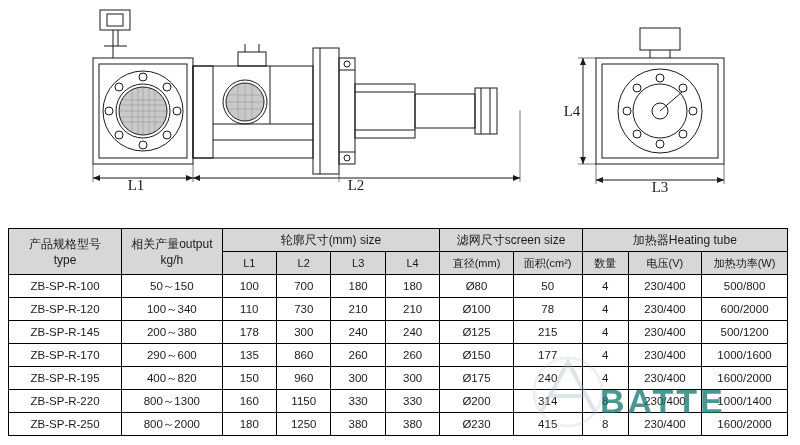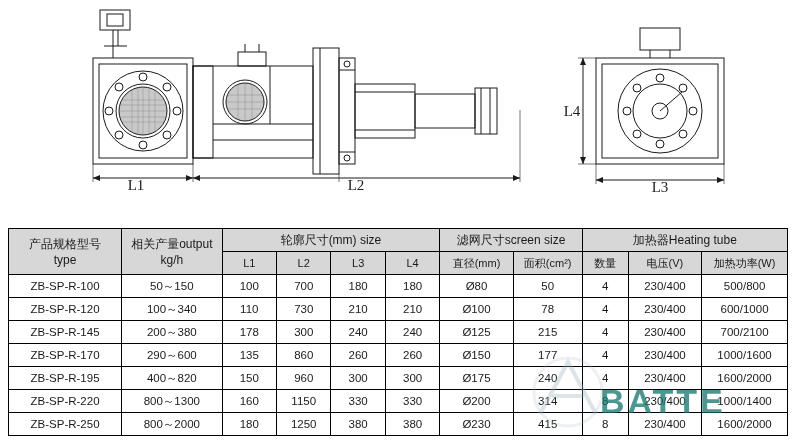--- a/index.html
+++ b/index.html
@@ -281,34 +281,34 @@
         <td>ZB-SP-R-120</td>
         <td>100～340</td>
         <td>110</td>
         <td>730</td>
         <td>210</td>
         <td>210</td>
         <td>Ø100</td>
         <td>78</td>
         <td>4</td>
         <td>230/400</td>
-        <td>600/1000</td>
+        <td>600/2000</td>
       </tr>
       <tr class="body-row">
         <td>ZB-SP-R-145</td>
         <td>200～380</td>
         <td>178</td>
         <td>300</td>
         <td>240</td>
         <td>240</td>
         <td>Ø125</td>
         <td>215</td>
         <td>4</td>
         <td>230/400</td>
-        <td>700/2100</td>
+        <td>500/1200</td>
       </tr>
       <tr class="body-row">
         <td>ZB-SP-R-170</td>
         <td>290～600</td>
         <td>135</td>
         <td>860</td>
         <td>260</td>
         <td>260</td>
         <td>Ø150</td>
         <td>177</td>

